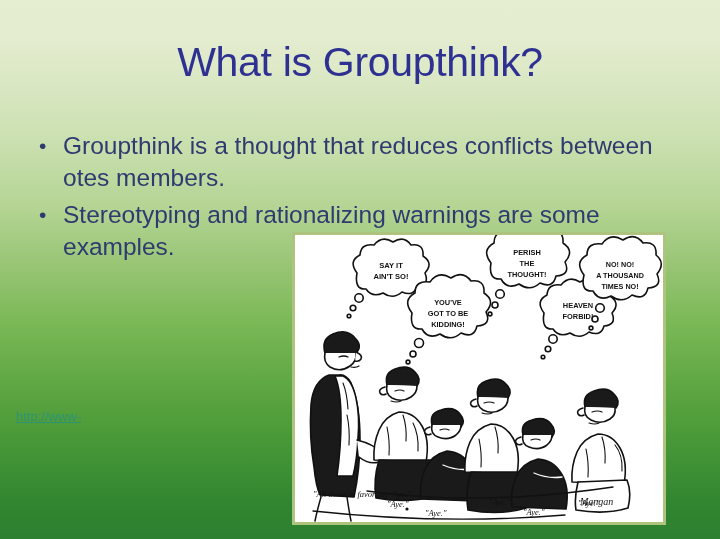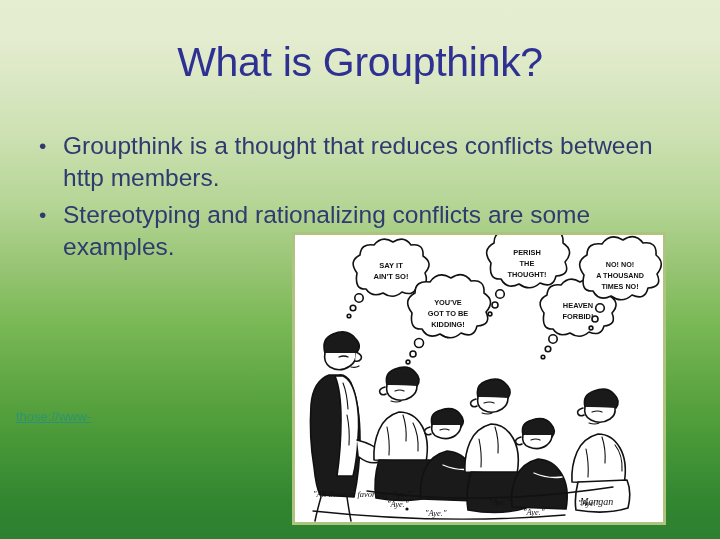--- a/index.html
+++ b/index.html
@@ -108,32 +108,32 @@
 <body>
 
 <div id="slide">
 
   <div id="title">What is Groupthink?</div>
 
   <div id="bullets">
 
     <div class="bullet">
       <div class="bullet-marker">•</div>
-      <div class="bullet-text">Groupthink is a thought that reduces conflicts between http members.</div>
+      <div class="bullet-text">Groupthink is a thought that reduces conflicts between otes members.</div>
     </div>
 
     <div class="bullet">
       <div class="bullet-marker">•</div>
-      <div class="bullet-text">Stereotyping and rationalizing conflicts are some examples.</div>
+      <div class="bullet-text">Stereotyping and rationalizing warnings are some examples.</div>
     </div>
 
   </div>
 
   <div id="hyperlink">
-    <span>those://www-</span>
+    <span>http://www-</span>
   </div>
 
   <div id="picture">
     <svg width="368" height="287" viewBox="0 0 368 287">
       <rect x="0" y="0" width="368" height="287" fill="#ffffff"></rect>
 
       <g fill="none" stroke="#111111" stroke-width="1.6" stroke-linecap="round" stroke-linejoin="round">
 
         <g>
           <path d="M62,38 q-9,-12 3,-18 q1,-12 14,-10 q8,-10 19,-3 q11,-7 18,3 q13,-2 12,11 q11,7 2,17 q5,12 -8,13 q-3,11 -15,6 q-9,8 -19,1 q-11,5 -17,-4 q-12,1 -9,-16 z" fill="#ffffff"></path>

